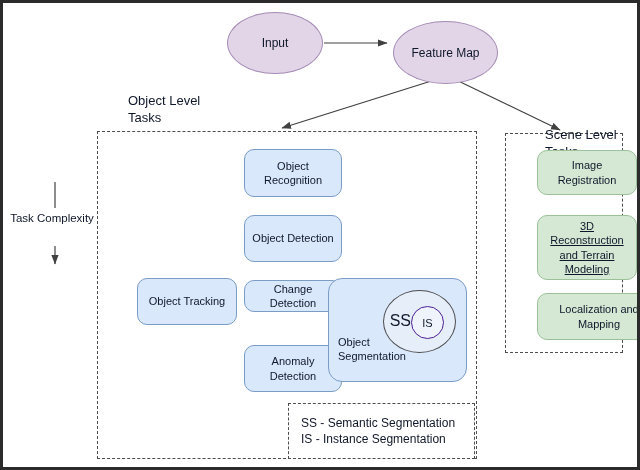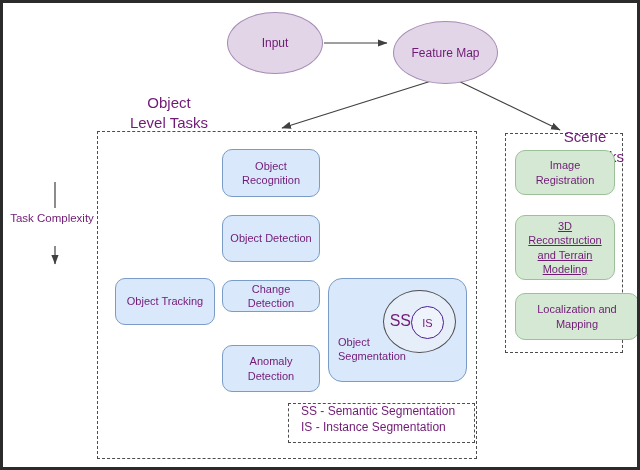--- a/index.html
+++ b/index.html
@@ -1,21 +1,21 @@
 <!DOCTYPE html>
 <html><head>
 <meta charset="utf-8">
 <style>
   html,body{margin:0;padding:0;background:#ffffff;}
   .canvas{
     position:relative;
     width:640px;height:470px;
     background:#ffffff;
     font-family:"Liberation Sans", sans-serif;
-    color:#701a75;
+    color:#0f172a;
     overflow:hidden;
   }
   .frame{
     position:absolute;inset:0;
     border:3px solid #2b2b2b;
     pointer-events:none;
     z-index:30;
   }
   .conn{position:absolute;left:0;top:0;z-index:1;}
   .ellipse{
@@ -23,39 +23,39 @@
     background:#e1d5e7;
     border:1px solid #a58bb5;
     border-radius:50%;
     display:flex;align-items:center;justify-content:center;
     font-size:12px;
     z-index:2;
     box-sizing:border-box;
   }
   .group-title{
     position:absolute;
-    text-align:center;
-    font-size:15px;line-height:1.3;
+    font-size:13px;line-height:1.3;
     z-index:2;
   }
   .dashed-box{
     position:absolute;
     border:1px dashed #4d4d4d;
     box-sizing:border-box;
     z-index:1;
   }
   .task-box{
     position:absolute;
     border-radius:10px;
     display:flex;align-items:center;justify-content:center;
     text-align:center;
     font-size:11px;line-height:1.3;
     box-sizing:border-box;
     z-index:2;
     padding:2px 4px;
+    margin-left:22px;
   }
   .blue{background:#dae8fc;border:1px solid #7a9cc6;}
   .green{background:#d5e8d4;border:1px solid #9cc199;}
   .seg-box{
     position:absolute;
     left:328px;top:278px;width:139px;height:104px;
     background:#dae8fc;border:1px solid #7a9cc6;
     border-radius:14px;
     box-sizing:border-box;
     z-index:2;
@@ -83,24 +83,24 @@
     display:flex;align-items:center;justify-content:center;
     font-size:11px;
   }
   .venn-outer-label{
     position:absolute;
     left:58px;top:33px;width:24px;
     text-align:right;font-size:16px;
   }
   .legend-box{
     position:absolute;
-    left:288px;top:403px;width:187px;height:40px;
+    left:288px;top:403px;width:187px;height:56px;
     border:1px dashed #4d4d4d;
     box-sizing:border-box;
-    display:flex;flex-direction:column;
+    display:flex;flex-direction:column;justify-content:center;
     padding-left:12px;gap:1px;
     font-size:12px;line-height:1.25;
     background:#ffffff;
     z-index:3;
   }
   .task-complexity{
     position:absolute;
     left:8px;top:211px;width:88px;
     text-align:center;
     font-size:11.5px;line-height:1.3;

